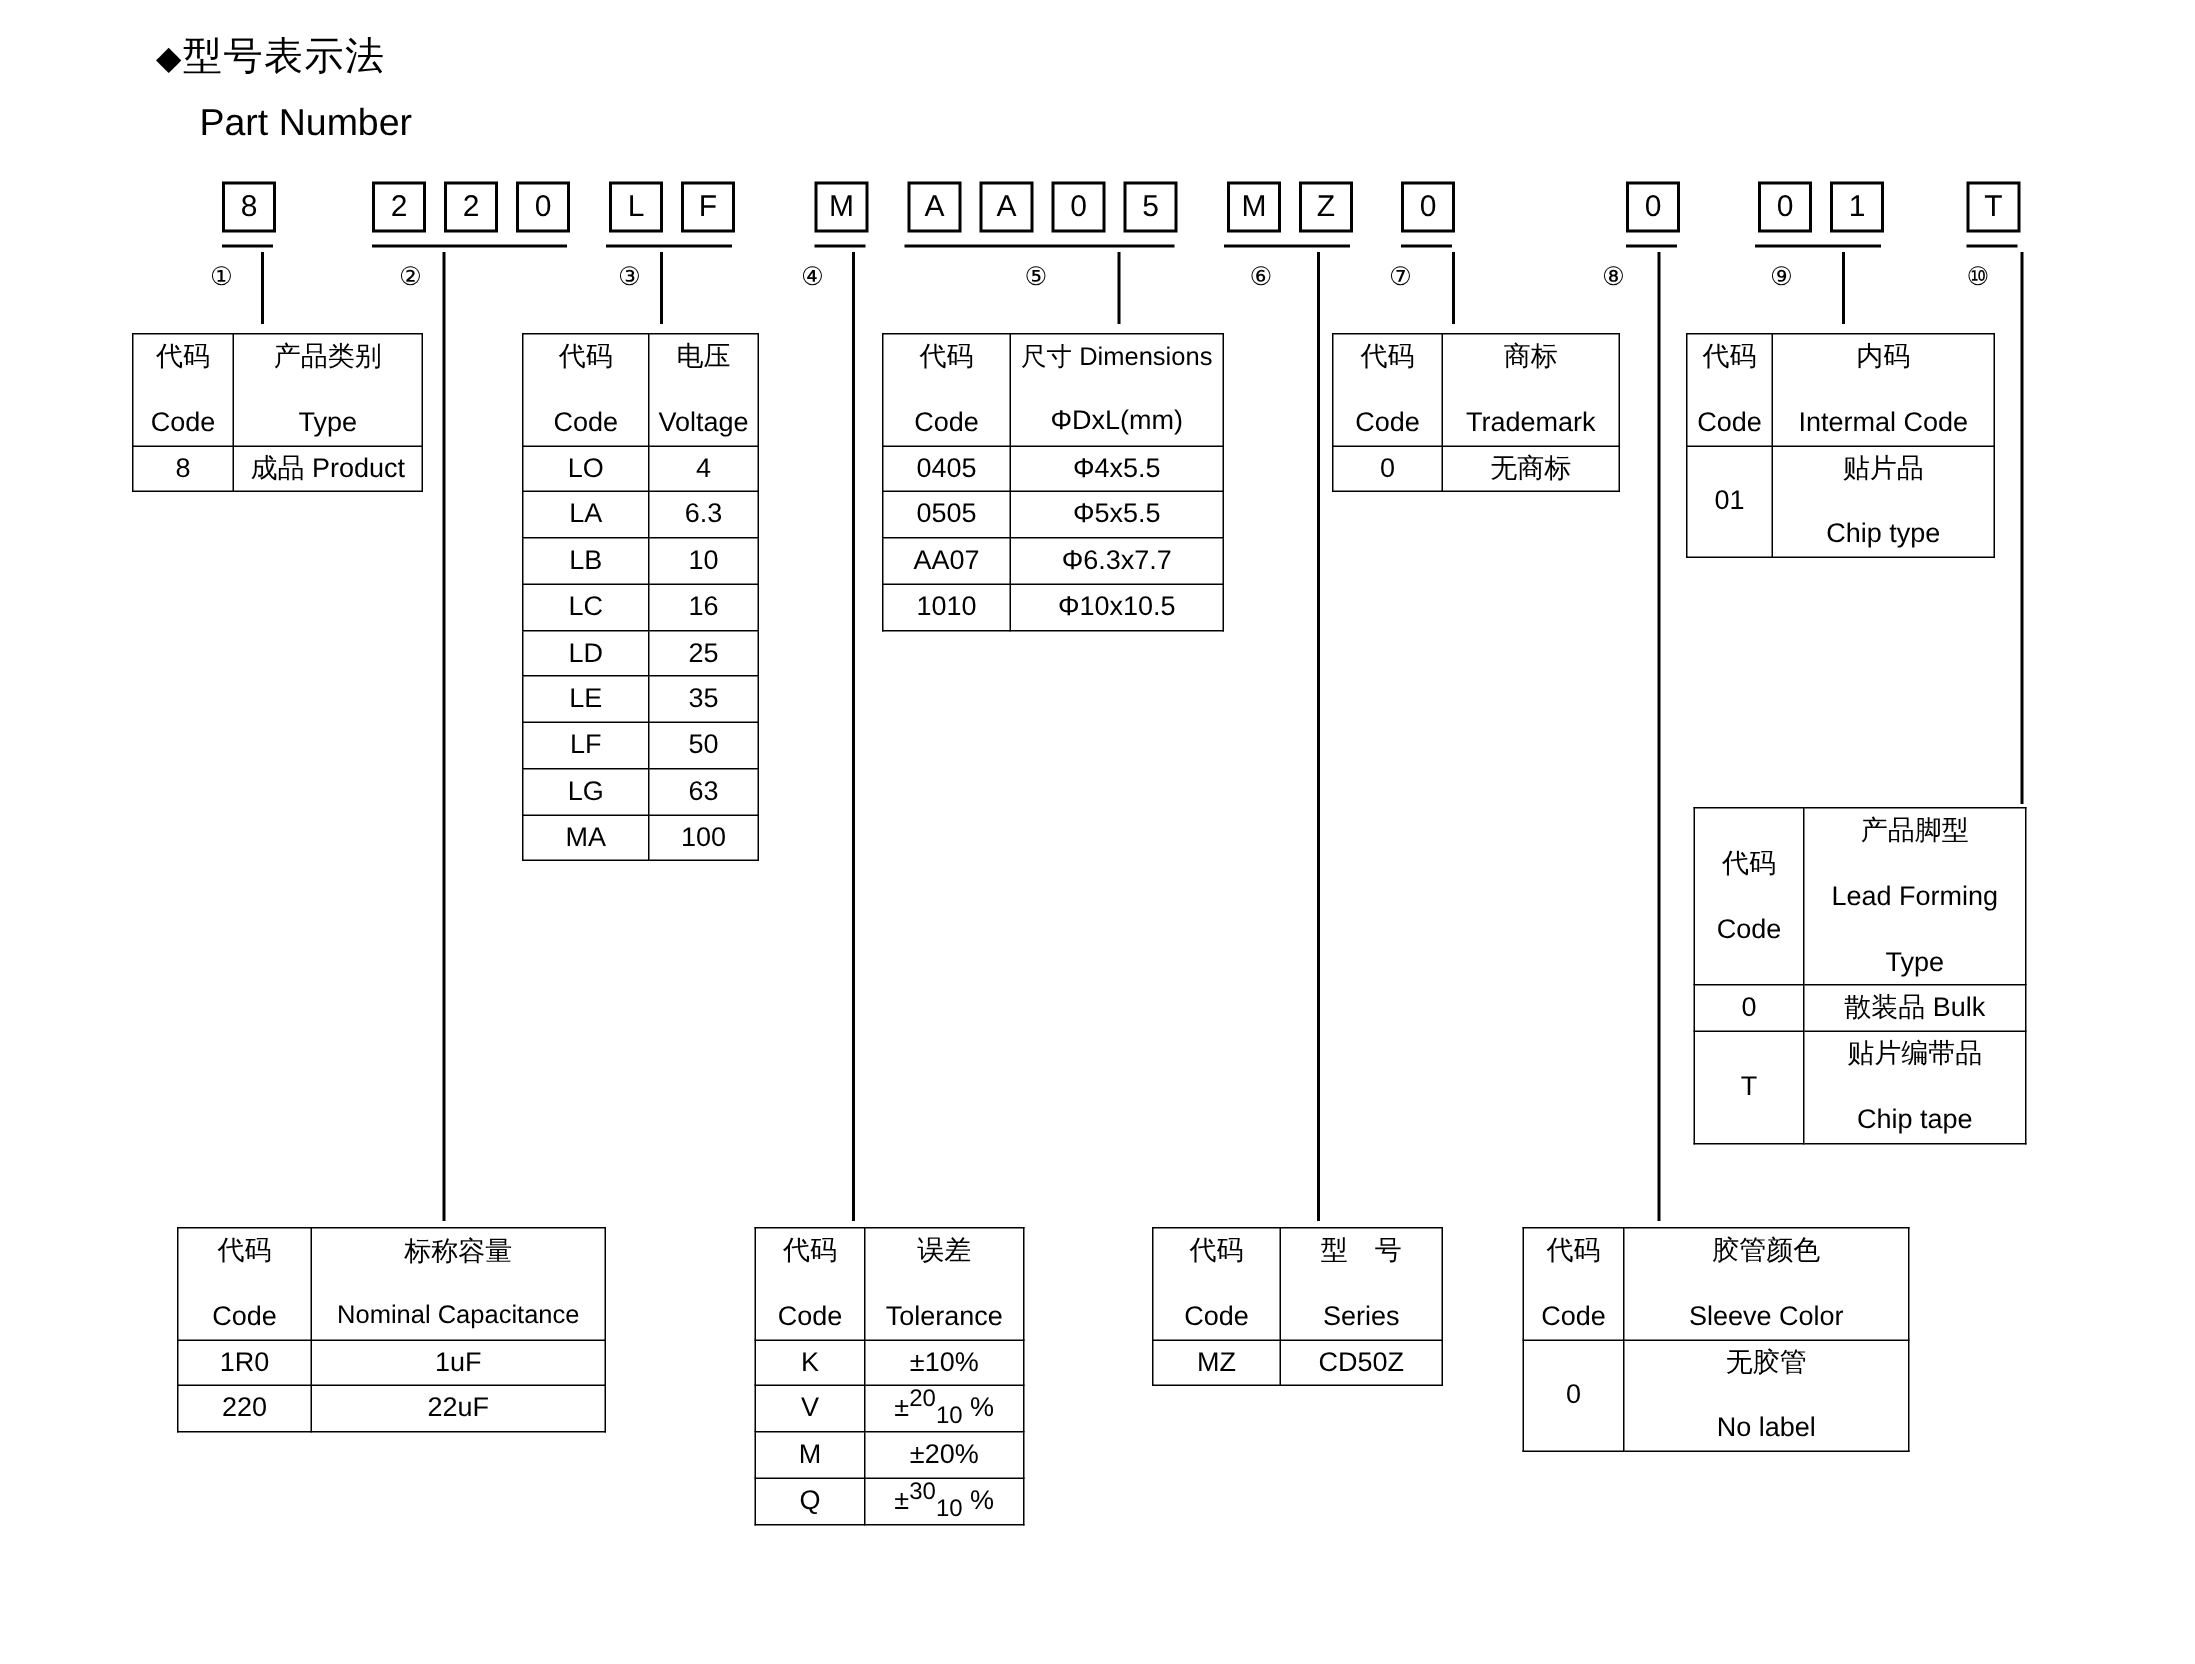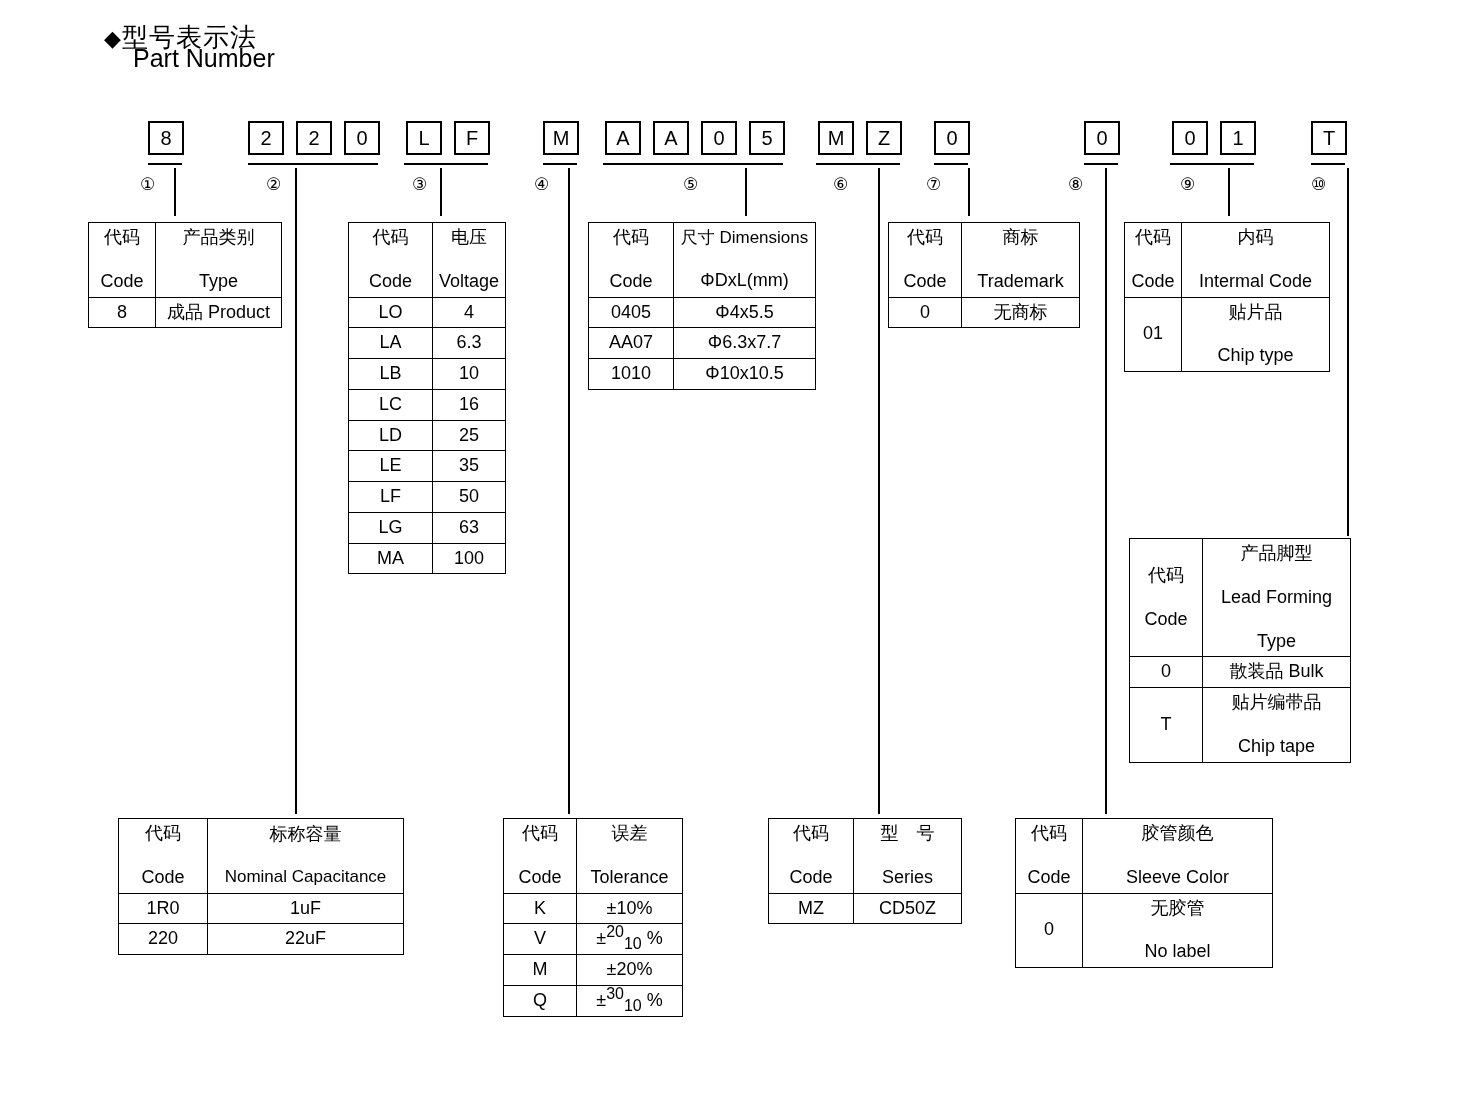--- a/index.html
+++ b/index.html
@@ -54,21 +54,21 @@
   sup,sub{font-size:16px;line-height:0;}
 </style>
 </head>
 <body>
 
 <div id="stage">
 
   <div class="abs hd-cn" style="left:104px;top:20px;">
     <span class="diamond">◆</span><span>型号表示法</span>
   </div>
-  <div class="abs hd-en" style="left:133px;top:44px;">Part Number</div>
+  <div class="abs hd-en" style="left:133px;top:68px;">Part Number</div>
 
   <div class="abs pnbox" style="left:148px;top:121px;">8</div>
 
   <div class="abs pnbox" style="left:248px;top:121px;">2</div>
   <div class="abs pnbox" style="left:296px;top:121px;">2</div>
   <div class="abs pnbox" style="left:344px;top:121px;">0</div>
 
   <div class="abs pnbox" style="left:406px;top:121px;">L</div>
   <div class="abs pnbox" style="left:454px;top:121px;">F</div>
 
@@ -213,20 +213,24 @@
       <td class="hd">
         <span class="cn oneline tiny">尺寸 Dimensions</span>
         <span class="en">ΦDxL(mm)</span>
       </td>
     </tr>
     <tr>
           <td>0405</td>
           <td>Φ4x5.5</td>
         </tr>
     <tr>
+          <td>0505</td>
+          <td>Φ5x5.5</td>
+        </tr>
+    <tr>
           <td>AA07</td>
           <td>Φ6.3x7.7</td>
         </tr>
     <tr>
           <td>1010</td>
           <td>Φ10x10.5</td>
         </tr>
   </tbody>
     </table>
 

